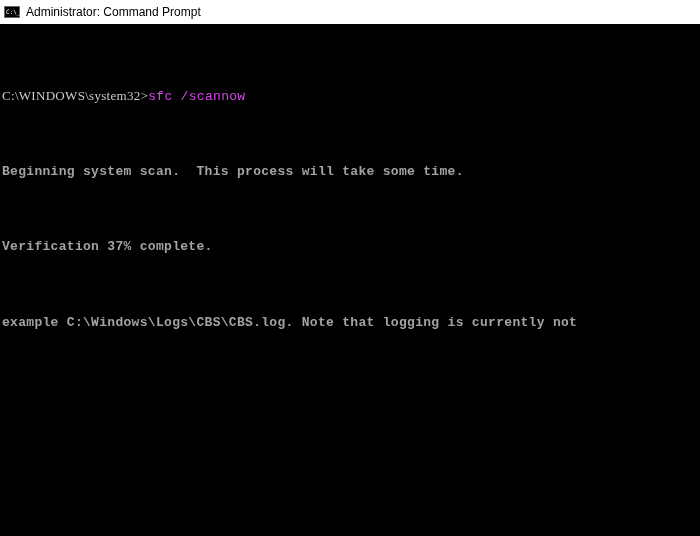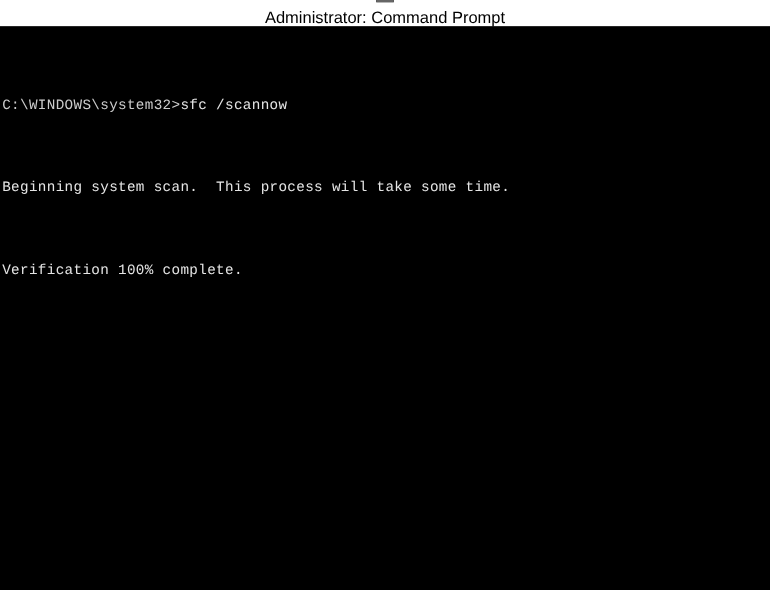--- a/index.html
+++ b/index.html
@@ -13,22 +13,21 @@
     }
     .titlebar {
       background: #fff;
       height: 24px;
       display: flex;
       align-items: center;
       padding: 0 4px;
       gap: 6px;
       color: #000;
       font-family: 'Segoe UI', Tahoma, sans-serif;
-      font-size: 15px;
-      flex-direction: column;
+      font-size: 12px;
     }
     .titlebar-icon {
       width: 16px;
       height: 12px;
       background: #000;
       position: relative;
       display: inline-block;
       border: 1px solid #666;
     }
     .titlebar-icon::before {
@@ -43,40 +42,41 @@
     .terminal {
       background: #000;
       color: #ccc;
       padding: 6px 2px;
       line-height: 1.45;
       white-space: pre-wrap;
       word-break: break-all;
       letter-spacing: 0.3px;
     }
     .line { display: block; }
-    .prompt { color: #ccc; }
-    .cmd-white { color: #e5e5e5; }
-    .white { color: #e5e5e5; }
+    .prompt { color: #ccc; font-family: Liberation Serif, serif; }
+    .cmd-white { color: #d946ef; }
+    .white { color: #a3a3a3; font-weight: bold; }
   </style>
 </head>
 <body>
 
 <div class="titlebar">
   <span class="titlebar-icon"></span>
   <span>Administrator: Command Prompt</span>
 </div>
 
 <div class="terminal">
 <span class="line"> </span>
 <span class="line"><span class="prompt">C:\WINDOWS\system32&gt;</span><span class="cmd-white">sfc /scannow</span></span>
 <span class="line"> </span>
 <span class="line white">Beginning system scan.  This process will take some time.</span>
 <span class="line"> </span>
-<span class="line white">Verification 100% complete.</span>
+<span class="line white">Verification 37% complete.</span>
 <span class="line"> </span>
+<span class="line white">example C:\Windows\Logs\CBS\CBS.log. Note that logging is currently not</span>
 <span class="line"> </span>
 
 
 
 
 
 
 
 
 

